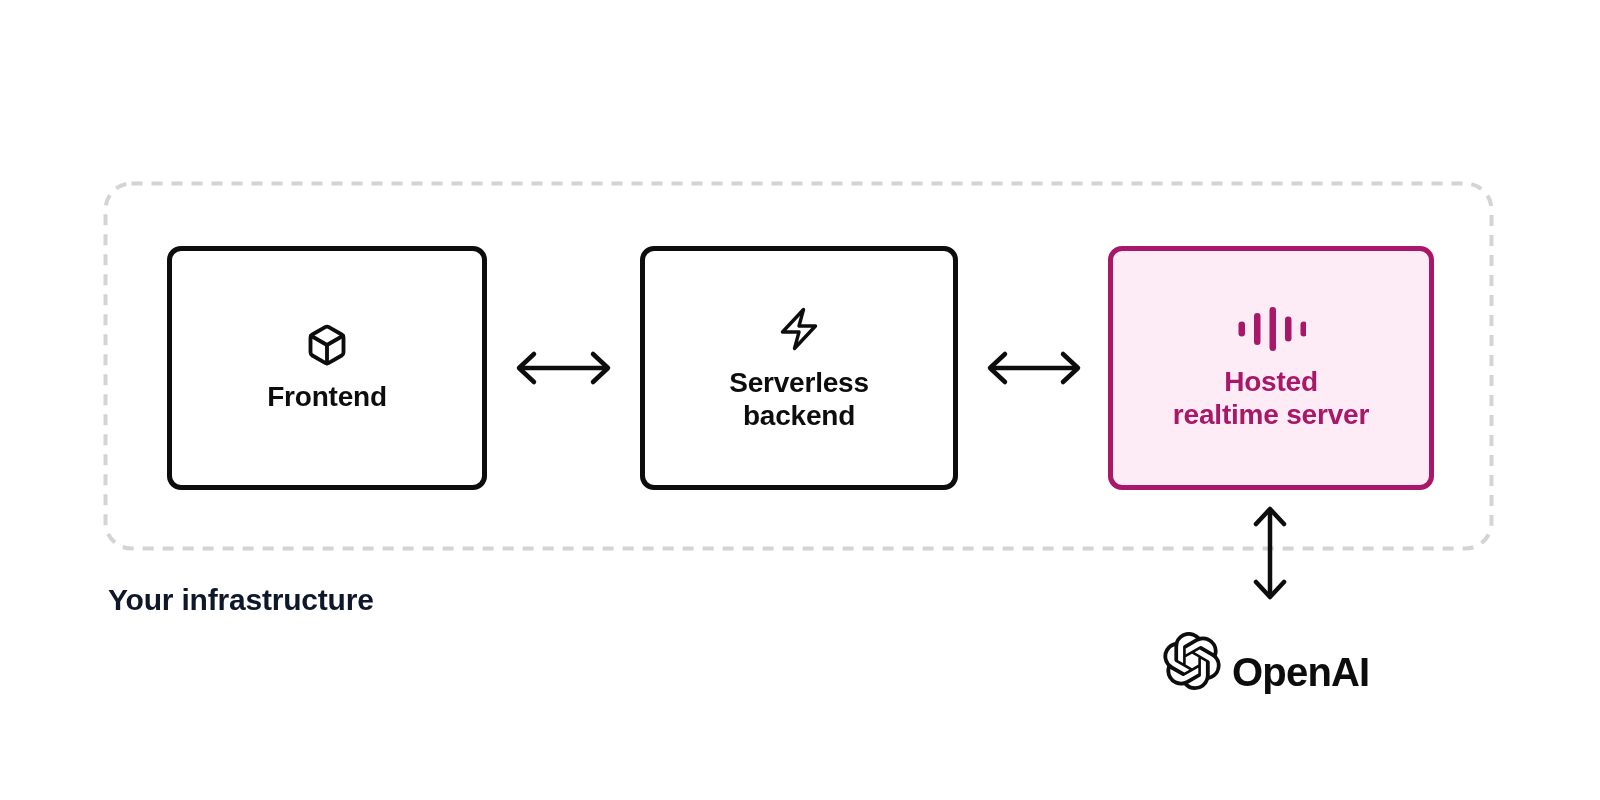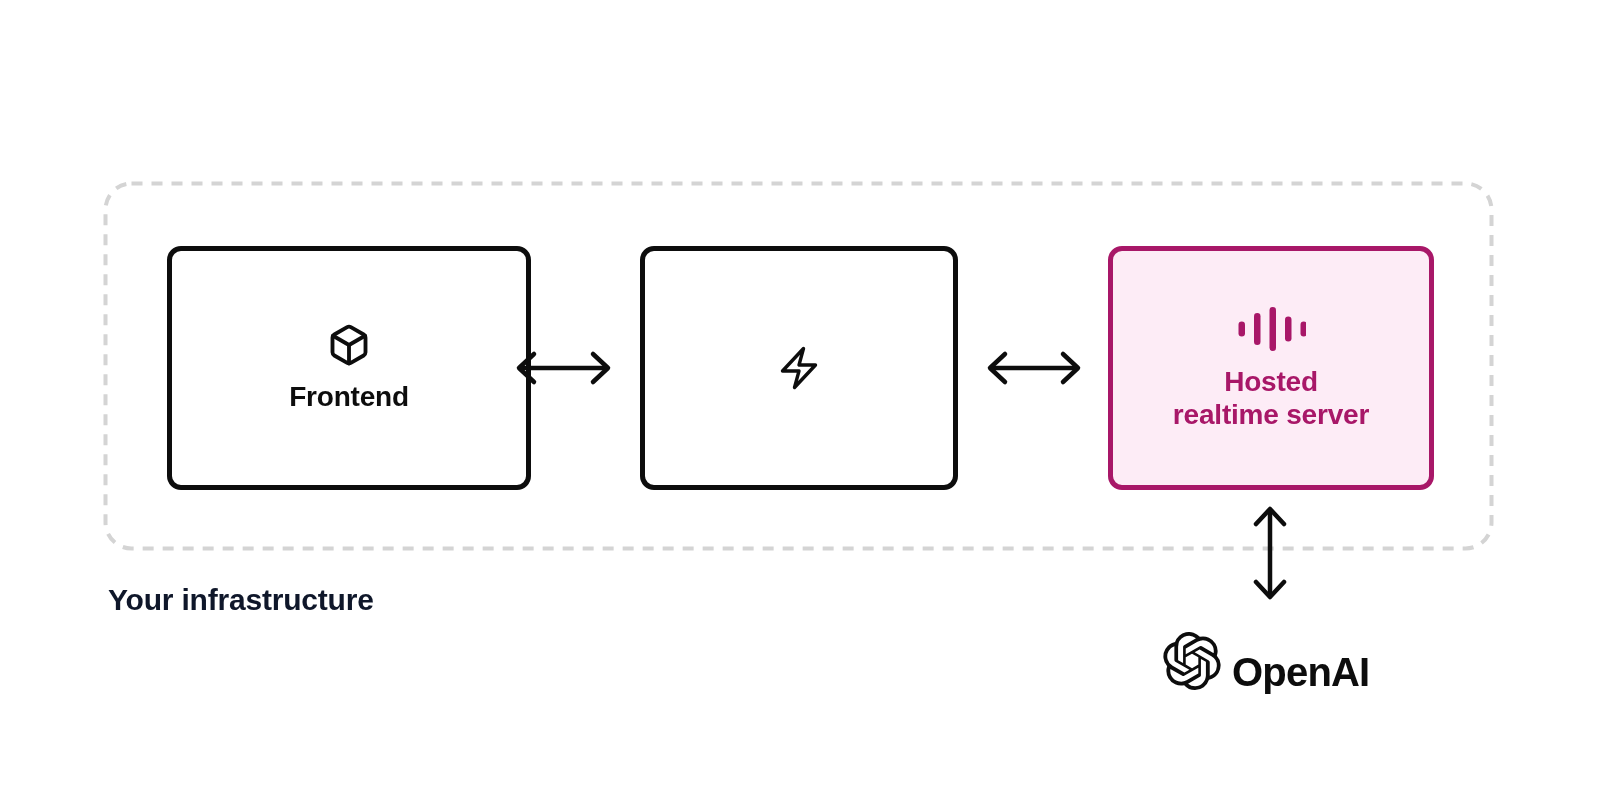--- a/index.html
+++ b/index.html
@@ -39,21 +39,21 @@
     box-sizing: border-box;
     border: 5px solid #0d0d0d;
     border-radius: 14px;
     background: #ffffff;
     display: flex;
     flex-direction: column;
     align-items: center;
     justify-content: center;
     gap: 13px;
   }
-  .node-frontend  { left: 167px;  width: 364px; }
+  .node-frontend  { left: 167px;  width: 320px; }
   .node-backend   { left: 640px;  width: 318px; }
   .node-realtime  {
     left: 1108px; width: 326px;
     border-color: #a81768;
     background: #fdecf6;
   }
   .node-label {
     font-size: 28px;
     font-weight: 700;
     line-height: 33px;
@@ -107,20 +107,22 @@
       <polyline points="3.27 6.96 12 12.01 20.73 6.96"></polyline>
       <line x1="12" y1="22.08" x2="12" y2="12"></line>
     </svg>
     <div class="node-label">Frontend</div>
   </div>
 
   <div class="node node-backend">
     <svg class="node-icon" width="48" height="48" viewBox="0 0 24 24" fill="none" stroke="#0d0d0d" stroke-width="1.7" stroke-linecap="round" stroke-linejoin="round">
       <path d="M3.75 13.5l10.5-11.25L12 10.5h8.25L9.75 21.75 12 13.5H3.75z"></path>
     </svg>
+    <div class="node-label">Serverless
+backend</div>
   </div>
 
   <div class="node node-realtime">
     <svg class="node-icon" width="70" height="46" viewBox="0 0 70 46">
       <rect x="2.5" y="15.5" width="6.5" height="15" rx="3.25" fill="#a81768"></rect>
       <rect x="18" y="7" width="6.5" height="32" rx="3.25" fill="#a81768"></rect>
       <rect x="33.5" y="1" width="6.5" height="44" rx="3.25" fill="#a81768"></rect>
       <rect x="49" y="10.5" width="6.5" height="25" rx="3.25" fill="#a81768"></rect>
       <rect x="64.5" y="15.5" width="6.5" height="15" rx="3.25" fill="#a81768"></rect>
     </svg>

